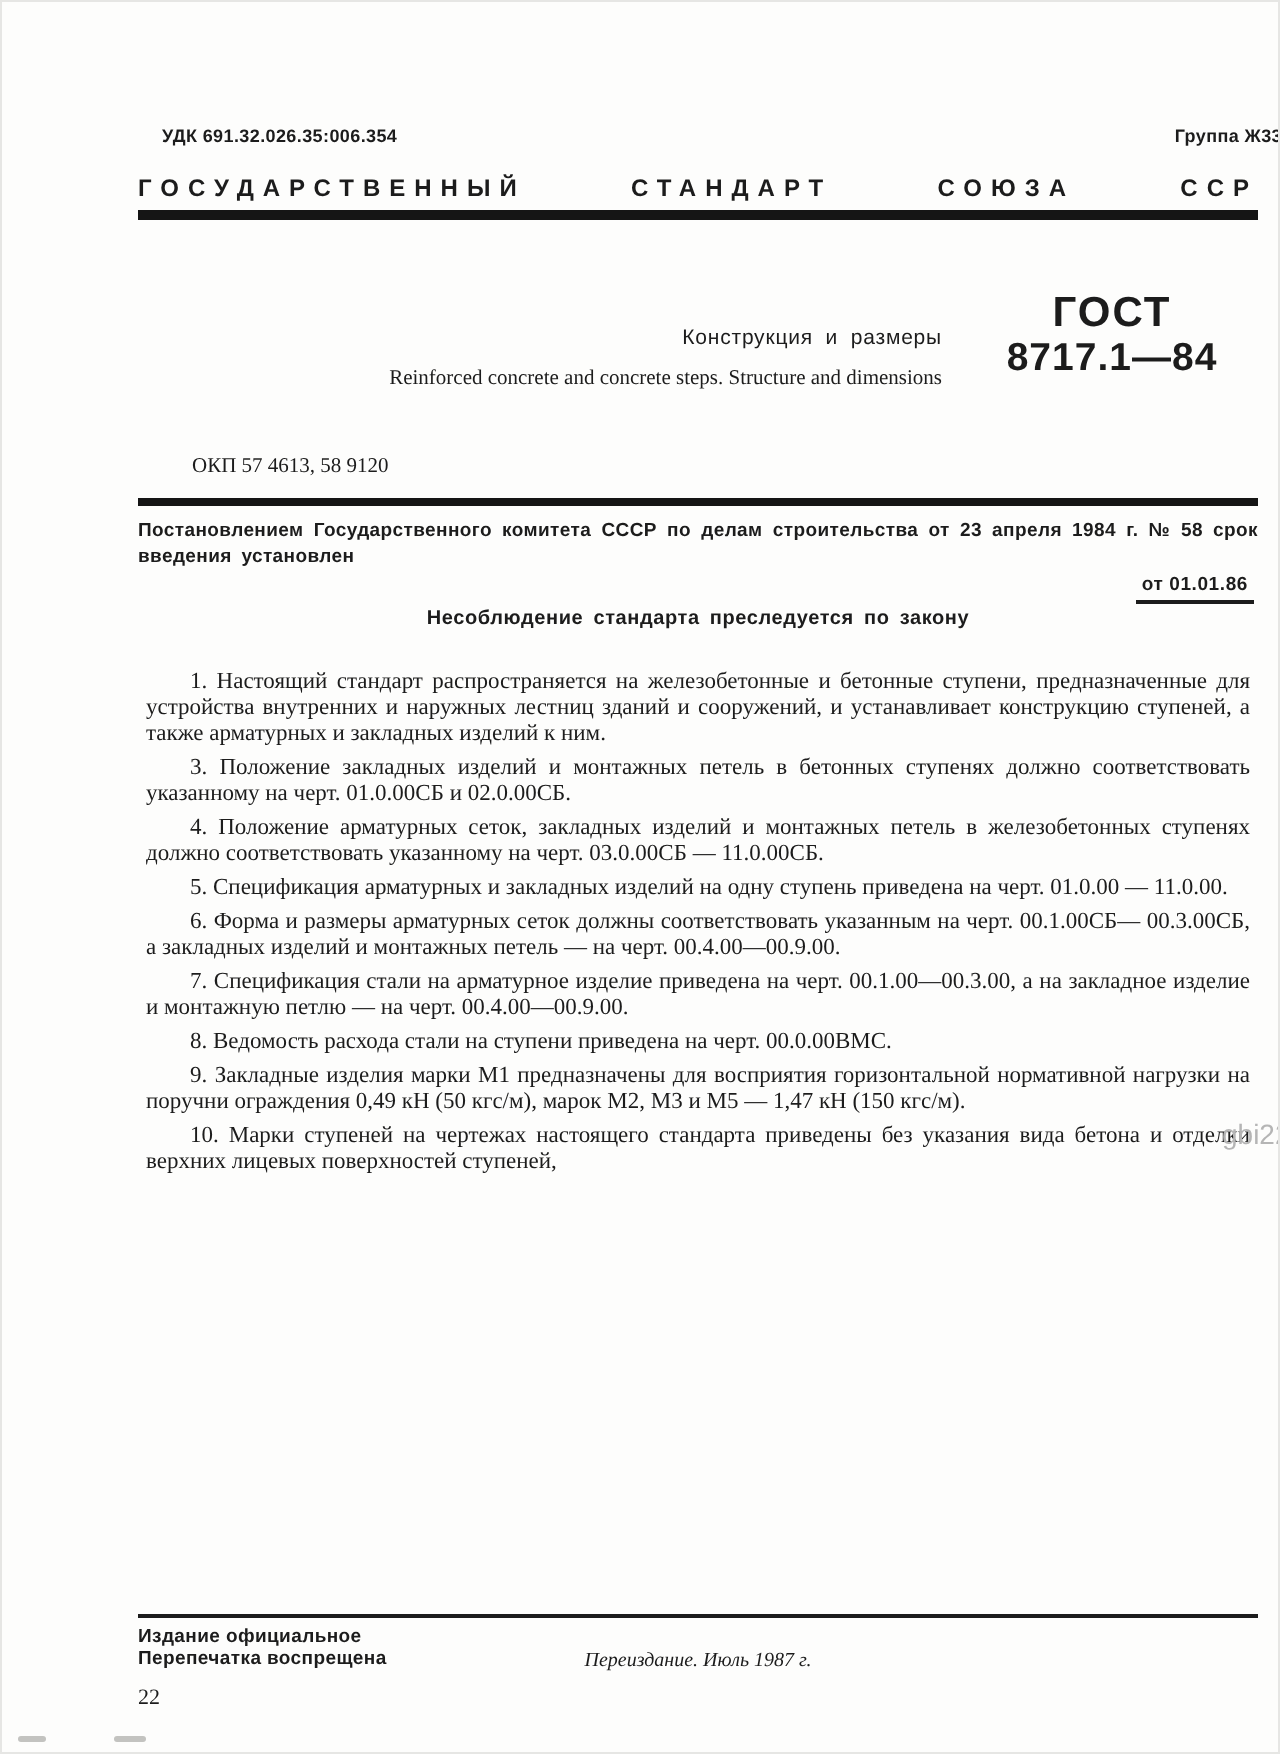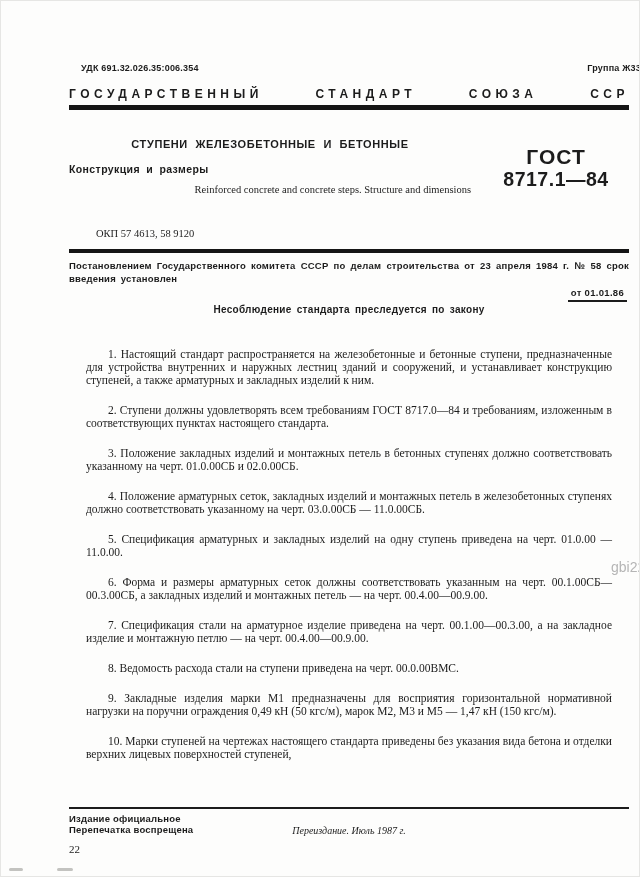--- a/index.html
+++ b/index.html
@@ -20,37 +20,37 @@
     font-size:9px;font-weight:bold;letter-spacing:.2px;margin-left:12px;}
   .std-row{top:86px;left:68px;width:560px;display:flex;justify-content:space-between;
     font-size:12px;font-weight:bold;gap:16px;}
   .std-row span{letter-spacing:4.5px;white-space:nowrap;}
   .bar-thick{left:68px;width:560px;height:5px;background:#151515;}
   .bar-top{top:104px;}
   .bar-mid{top:248px;height:4px;}
 
   .title-ru{top:137px;left:68px;width:402px;text-align:center;
     font-size:11px;font-weight:bold;letter-spacing:.6px;word-spacing:4px;}
-  .subtitle-ru{top:162px;left:68px;width:402px;text-align:left;
-    font-size:10.5px;font-weight:bold;letter-spacing:.4px;word-spacing:3px;}
+  .subtitle-ru{top:162px;left:68px;width:402px;text-align:right;
+    font-size:10.5px;font-weight:normal;letter-spacing:.4px;word-spacing:3px;}
   .title-en{top:183px;left:68px;width:402px;text-align:right;font-size:10.5px;}
   .gost-box{top:146px;left:490px;width:130px;text-align:center;}
   .gost-label{font-size:21px;font-weight:bold;letter-spacing:1px;line-height:20px;}
   .gost-number{margin-top:2px;font-size:19.5px;font-weight:bold;letter-spacing:.5px;line-height:20px;}
   .okp{top:227px;left:95px;font-size:10.5px;}
 
   .decree{top:259px;left:68px;width:560px;font-size:9.5px;font-weight:bold;
     line-height:12.5px;text-align:justify;letter-spacing:.2px;word-spacing:2px;}
   .date{top:286px;right:12px;font-size:9.5px;font-weight:bold;
     border-bottom:2px solid #1c1c1c;padding:0 3px 2px 3px;letter-spacing:.3px;}
   .law{top:303px;left:68px;width:560px;text-align:center;
     font-size:10px;font-weight:bold;letter-spacing:.3px;word-spacing:2px;}
 
   .body-text{top:330px;left:68px;width:560px;font-size:11.5px;line-height:13px;}
-  .body-text p{margin:17px;text-indent:22px;text-align:justify;}
+  .body-text p{margin:4px;text-indent:22px;text-align:justify;}
 
   .watermark{top:558px;left:610px;font-size:14px;color:#b5b5b5;
     font-family:"Liberation Sans", sans-serif;}
 
   .foot-rule{top:806px;left:68px;width:560px;height:2px;background:#1c1c1c;}
   .foot-row{top:812px;left:68px;width:560px;display:flex;justify-content:space-between;
     font-size:9.5px;font-weight:bold;letter-spacing:.2px;flex-direction:column;}
   .reissue{top:824px;left:68px;width:560px;text-align:center;
     font-size:10px;font-style:italic;}
   .page-num{top:842px;left:68px;font-size:11px;}
@@ -70,40 +70,38 @@
   </div>
 
   <div class="abs std-row sans">
     <span>ГОСУДАРСТВЕННЫЙ</span>
     <span>СТАНДАРТ</span>
     <span>СОЮЗА</span>
     <span>ССР</span>
   </div>
   <div class="abs bar-thick bar-top"></div>
 
-  <div class="abs title-ru sans">СТУПЕНИ ЖЕЛЕЗОБЕТОННЫЕ И БЕТОННЫЕ</div>
   <div class="abs subtitle-ru sans">Конструкция и размеры</div>
   <div class="abs title-en">Reinforced concrete and concrete steps. Structure and dimensions</div>
 
   <div class="abs gost-box sans">
     <div class="gost-label">ГОСТ</div>
     <div class="gost-number">8717.1—84</div>
   </div>
 
   <div class="abs okp">ОКП 57 4613, 58 9120</div>
 
   <div class="abs bar-thick bar-mid"></div>
 
   <div class="abs decree sans">Постановлением Государственного комитета СССР по делам строительства от 23 апреля 1984 г. № 58 срок введения установлен</div>
   <div class="abs date sans">от 01.01.86</div>
   <div class="abs law sans">Несоблюдение стандарта преследуется по закону</div>
 
   <div class="abs body-text">
     <p>1. Настоящий стандарт распространяется на железобетонные и бетонные ступени, предназначенные для устройства внутренних и наружных лестниц зданий и сооружений, и устанавливает конструкцию ступеней, а также арматурных и закладных изделий к ним.</p>
-    <p>2. Ступени должны удовлетворять всем требованиям ГОСТ 8717.0—84 и требованиям, изложенным в соответствующих пунктах настоящего стандарта.</p>
     <p>3. Положение закладных изделий и монтажных петель в бетонных ступенях должно соответствовать указанному на черт. 01.0.00СБ и 02.0.00СБ.</p>
     <p>4. Положение арматурных сеток, закладных изделий и монтажных петель в железобетонных ступенях должно соответствовать указанному на черт. 03.0.00СБ — 11.0.00СБ.</p>
     <p>5. Спецификация арматурных и закладных изделий на одну ступень приведена на черт. 01.0.00 — 11.0.00.</p>
     <p>6. Форма и размеры арматурных сеток должны соответствовать указанным на черт. 00.1.00СБ— 00.3.00СБ, а закладных изделий и монтажных петель — на черт. 00.4.00—00.9.00.</p>
     <p>7. Спецификация стали на арматурное изделие приведена на черт. 00.1.00—00.3.00, а на закладное изделие и монтажную петлю — на черт. 00.4.00—00.9.00.</p>
     <p>8. Ведомость расхода стали на ступени приведена на черт. 00.0.00ВМС.</p>
     <p>9. Закладные изделия марки М1 предназначены для восприятия горизонтальной нормативной нагрузки на поручни ограждения 0,49 кН (50 кгс/м), марок М2, М3 и М5 — 1,47 кН (150 кгс/м).</p>
     <p>10. Марки ступеней на чертежах настоящего стандарта приведены без указания вида бетона и отделки верхних лицевых поверхностей ступеней,</p>
   </div>
 

